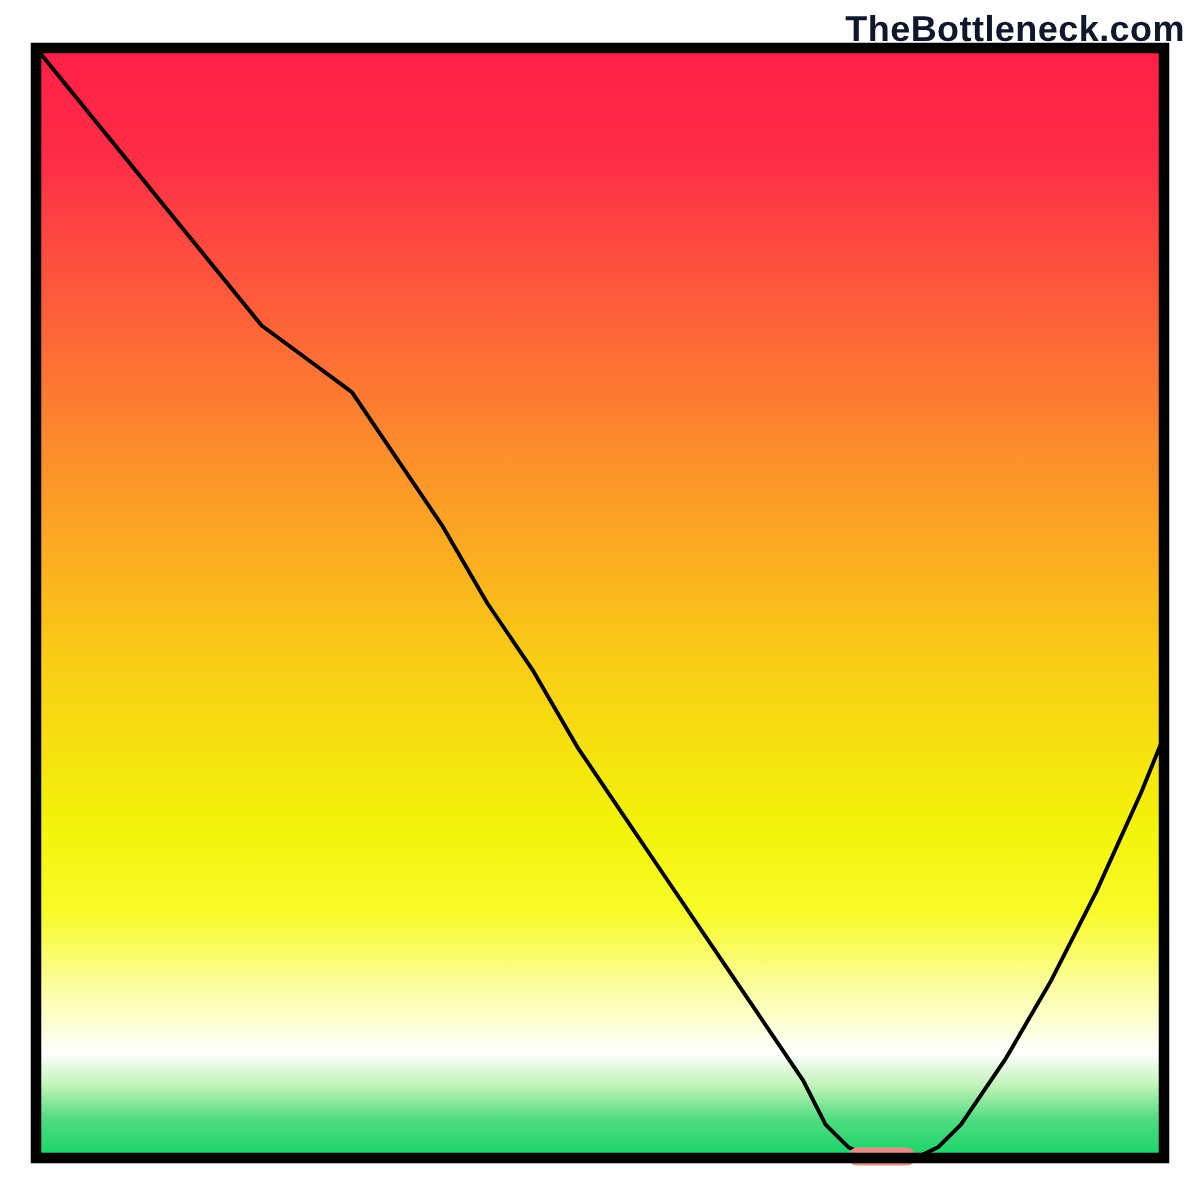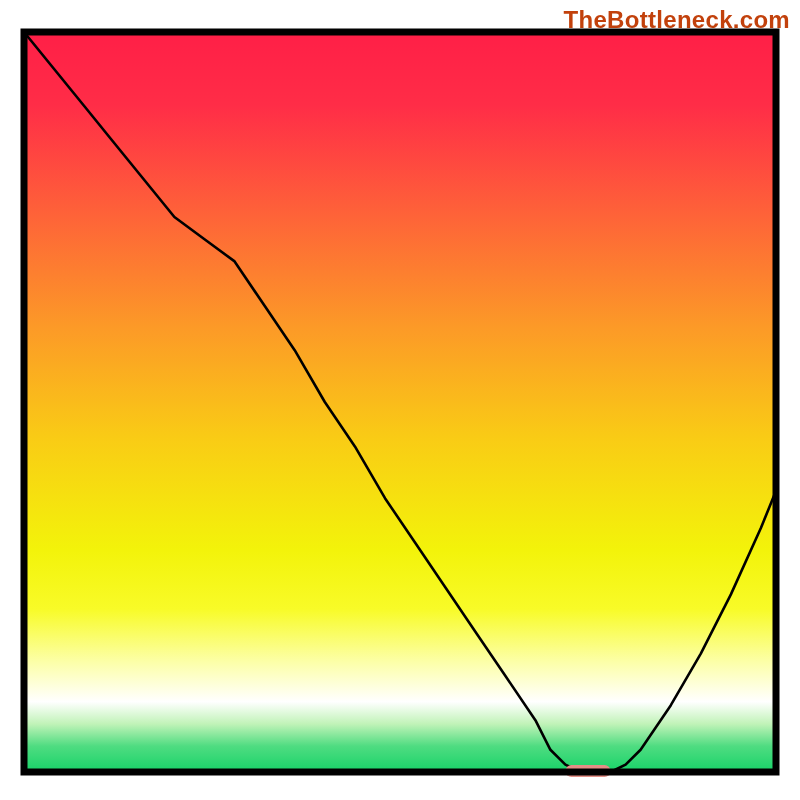--- a/index.html
+++ b/index.html
@@ -15,21 +15,21 @@
     position: relative;
     width: 800px;
     height: 800px;
   }
   .watermark {
     position: absolute;
     top: 6px;
     right: 10px;
     font-size: 24px;
     font-weight: 600;
-    color: #c2410c;
+    color: #0f172a;
     letter-spacing: 0.3px;
     z-index: 10;
   }
   svg {
     display: block;
   }
 </style>
 </head>
 <body>
 

